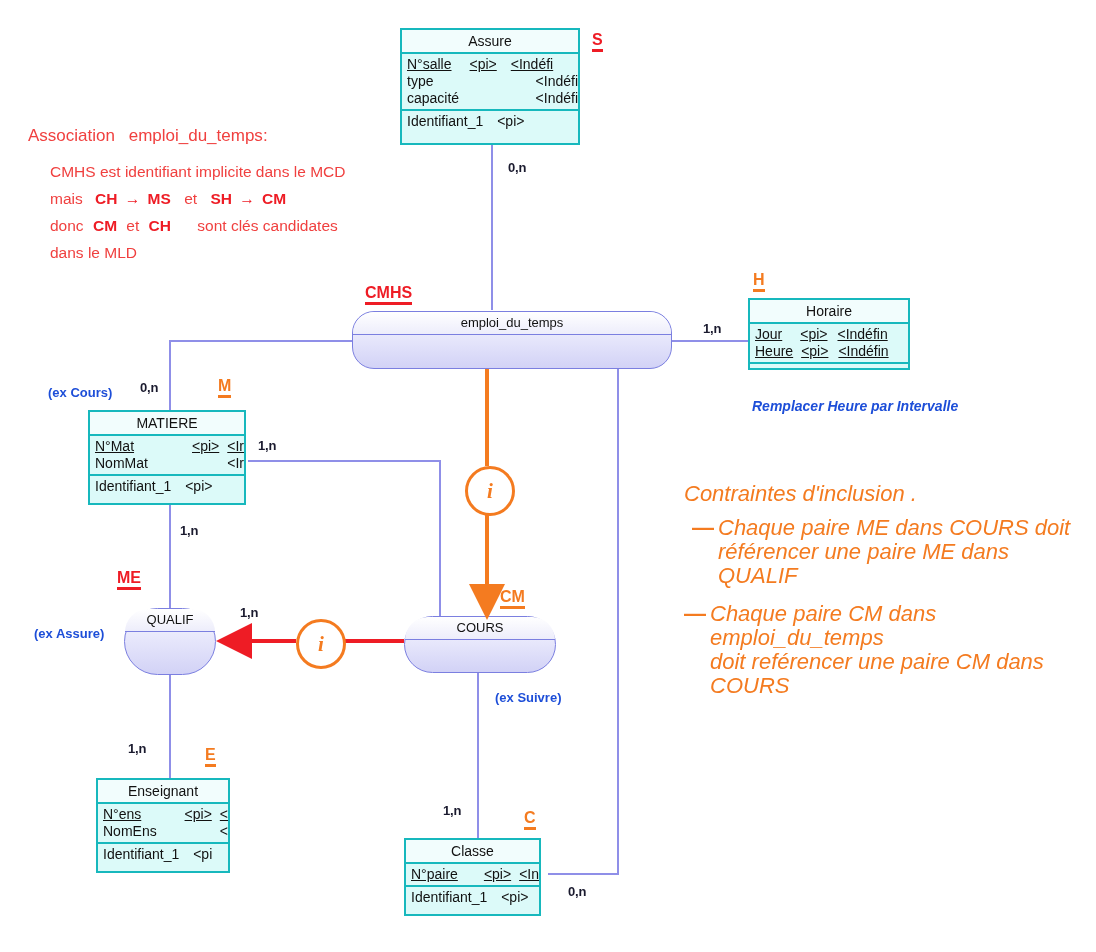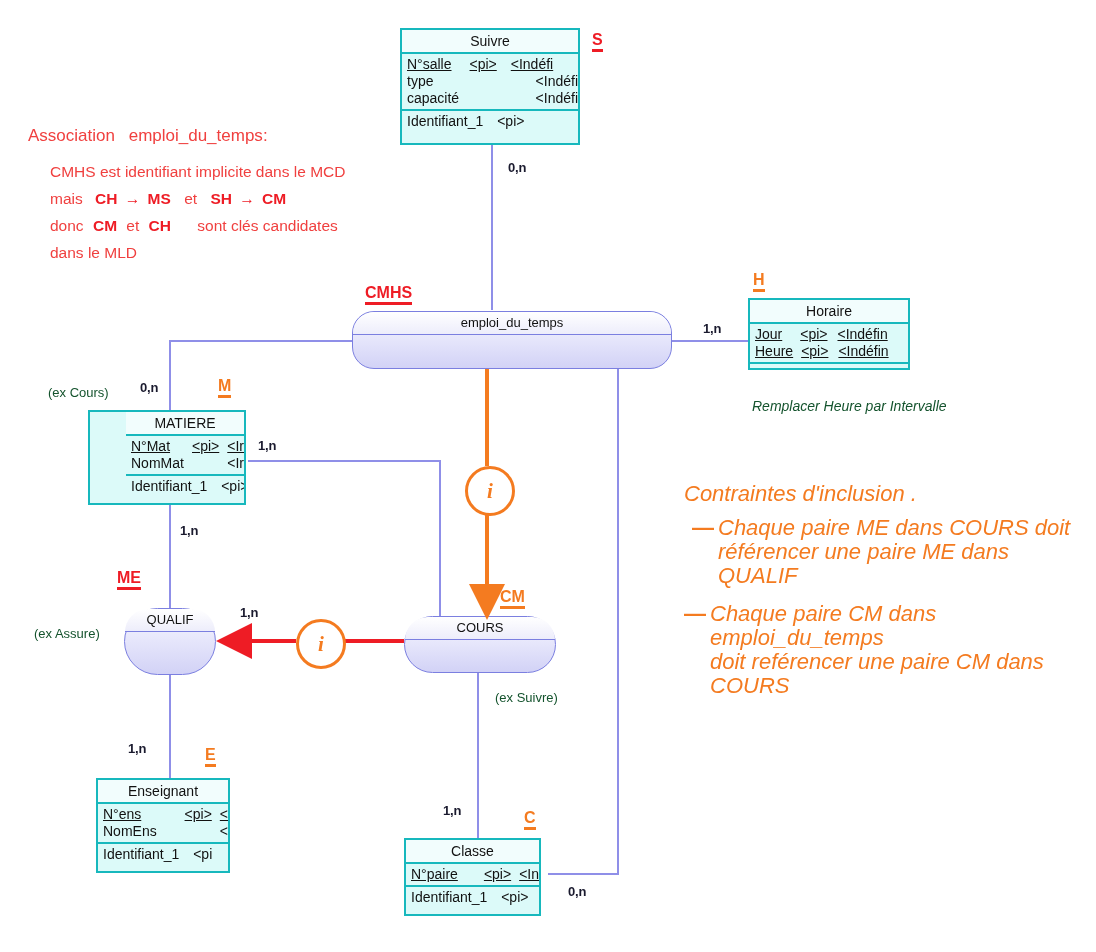--- a/index.html
+++ b/index.html
@@ -80,21 +80,21 @@
     position:absolute;font-size:13px;color:#1a1a2e;font-weight:bold;
     white-space:nowrap;z-index:6;letter-spacing:-0.2px;
   }
   .keytag{
     position:absolute;font-size:16px;font-weight:bold;white-space:nowrap;z-index:6;
     border-bottom:3px solid currentColor;padding-bottom:1px;line-height:16px;
   }
   .keytag.orange{color:#f47b20;}
   .keytag.red{color:#ee1c25;}
   .note-red{
-    position:absolute;color:#14532d;white-space:nowrap;z-index:6;font-size:15px;
+    position:absolute;color:#1d4ed8;white-space:nowrap;z-index:6;font-size:15px;font-weight:bold;
   }
   .note-red.ital{font-style:italic;font-size:14px;}
   .ann{position:absolute;color:#f0403f;z-index:6;white-space:nowrap;}
   .ann b{color:#ee1c25;}
   .constraints{
     position:absolute;color:#f47b20;font-style:italic;z-index:6;
     font-size:22px;line-height:24px;
   }
   .constraints .c-head{margin-bottom:10px;}
   .citem{display:flex;margin-bottom:14px;}
@@ -130,21 +130,21 @@
 
       <path d="M 170 675 L 170 778"></path>
 
       <path d="M 478 665 L 478 838"></path>
 
       <path d="M 548 874 L 618 874 L 618 369"></path>
     </g>
   </svg>
 
   <div class="entity" style="left:400px;top:28px;width:180px;height:117px;">
-    <div class="ent-title">Suivre</div>
+    <div class="ent-title">Assure</div>
     <div class="ent-attrs">
       <div class="arow">
         <span class="an u">N°salle</span>
         <span class="ap u" style="margin-left:18px">&lt;pi&gt;</span>
         <span class="at u" style="margin-left:14px">&lt;Indéfi</span>
       </div>
       <div class="arow">
         <span class="an">type</span>
         <span class="at" style="margin-left:auto">&lt;Indéfi</span>
       </div>
@@ -217,21 +217,21 @@
         <span>Identifiant_1</span>
         <span class="ip">&lt;pi&gt;</span>
       </div>
     </div>
   </div>
   <div class="note-red ital" style="left:752px;top:398px;">Remplacer Heure par Intervalle</div>
 
   <div class="note-red" style="left:48px;top:385px;font-size:13px;">(ex Cours)</div>
   <div class="card" style="left:140px;top:380px;">0,n</div>
   <div class="keytag orange" style="left:218px;top:378px;">M</div>
-  <div class="entity" style="left:88px;top:410px;width:158px;height:95px;padding-left:36px;">
+  <div class="entity" style="left:88px;top:410px;width:158px;height:95px;">
     <div class="ent-title">MATIERE</div>
     <div class="ent-attrs">
       <div class="arow">
         <span class="an u">N°Mat</span>
         <span class="ap u" style="margin-left:auto">&lt;pi&gt;</span>
         <span class="at u" style="margin-left:8px">&lt;Ir</span>
       </div>
       <div class="arow">
         <span class="an">NomMat</span>
         <span class="at" style="margin-left:auto">&lt;Ir</span>

